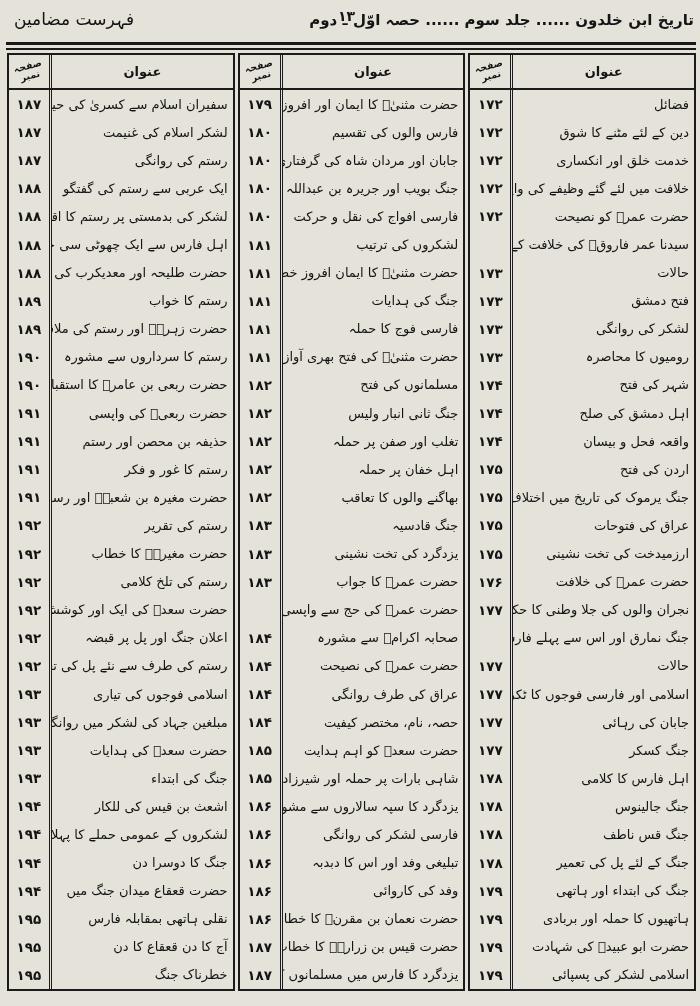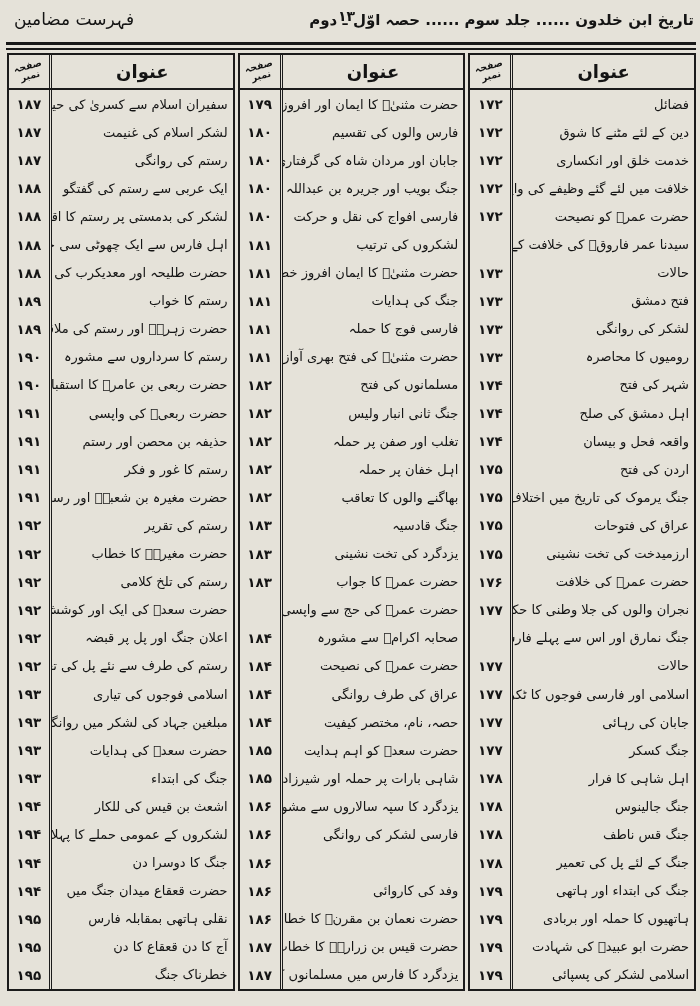--- a/index.html
+++ b/index.html
@@ -16,21 +16,21 @@
   .book-title{position:absolute;right:6px;top:11px;font-size:15px;font-weight:bold;direction:rtl;letter-spacing:-0.3px;}
   .folio{position:absolute;left:338px;top:8px;font-size:14px;font-weight:bold;}
   .index-title{position:absolute;left:14px;top:9px;font-size:17px;font-weight:normal;direction:rtl;}
   .double-rule{margin:0 4px 0 6px;height:3px;border-top:3px solid #181818;border-bottom:2px solid #181818;}
   
   .columns{display:flex;direction:rtl;gap:3px;margin:3px 4px 0 7px;height:938px;}
   .group{flex:1;border:2px solid #1b1b1b;display:flex;flex-direction:column;min-width:0;}
   .group-header{display:flex;direction:ltr;border-bottom:2px solid #1b1b1b;height:33px;flex:none;}
   .num-h{width:40px;flex:none;border-right:3px double #1b1b1b;display:flex;align-items:center;justify-content:center;overflow:hidden;}
   .num-h span{transform:rotate(-14deg);font-size:9.5px;line-height:1.1;text-align:center;font-weight:bold;direction:rtl;display:block;width:34px;}
-  .title-h{flex:1;display:flex;align-items:center;justify-content:center;font-size:18px;font-weight:bold;direction:rtl;text-align:right;}
+  .title-h{flex:1;display:flex;align-items:center;justify-content:center;font-size:13px;font-weight:bold;direction:rtl;text-align:right;}
   .group-body{flex:1;display:flex;flex-direction:column;min-height:0;}
   .row{display:flex;direction:ltr;flex:1;min-height:0;}
   .num{width:40px;flex:none;border-right:3px double #1b1b1b;display:flex;align-items:center;justify-content:center;font-size:13.5px;font-weight:bold;letter-spacing:0.5px;}
   .title{flex:1;direction:rtl;display:flex;align-items:center;justify-content:flex-start;text-align:right;font-size:13px;padding:0 5px 0 2px;white-space:nowrap;overflow:hidden;min-width:0;}
 </style>
 </head>
 <body>
 
 <div class="page-top">
   <div class="book-title">تاریخ ابن خلدون ...... جلد سوم ...... حصہ اوّل ـ دوم</div>
@@ -141,21 +141,21 @@
         <div class="row">
           <div class="num">۱۷۷</div>
           <div class="title">جابان کی رہائی</div>
         </div>
         <div class="row">
           <div class="num">۱۷۷</div>
           <div class="title">جنگ کسکر</div>
         </div>
         <div class="row">
           <div class="num">۱۷۸</div>
-          <div class="title">اہل شاہی کا فرار</div>
+          <div class="title">اہل فارس کا کلامی</div>
         </div>
         <div class="row">
           <div class="num">۱۷۸</div>
           <div class="title">جنگ جالینوس</div>
         </div>
         <div class="row">
           <div class="num">۱۷۸</div>
           <div class="title">جنگ قس ناطف</div>
         </div>
         <div class="row">
@@ -292,20 +292,21 @@
         <div class="row">
           <div class="num">۱۸۶</div>
           <div class="title">یزدگرد کا سپہ سالاروں سے مشورہ</div>
         </div>
         <div class="row">
           <div class="num">۱۸۶</div>
           <div class="title">فارسی لشکر کی روانگی</div>
         </div>
         <div class="row">
           <div class="num">۱۸۶</div>
+          <div class="title">تبلیغی وفد اور اس کا دبدبہ</div>
         </div>
         <div class="row">
           <div class="num">۱۸۶</div>
           <div class="title">وفد کی کاروائی</div>
         </div>
         <div class="row">
           <div class="num">۱۸۶</div>
           <div class="title">حضرت نعمان بن مقرنؓ کا خطاب</div>
         </div>
         <div class="row">

